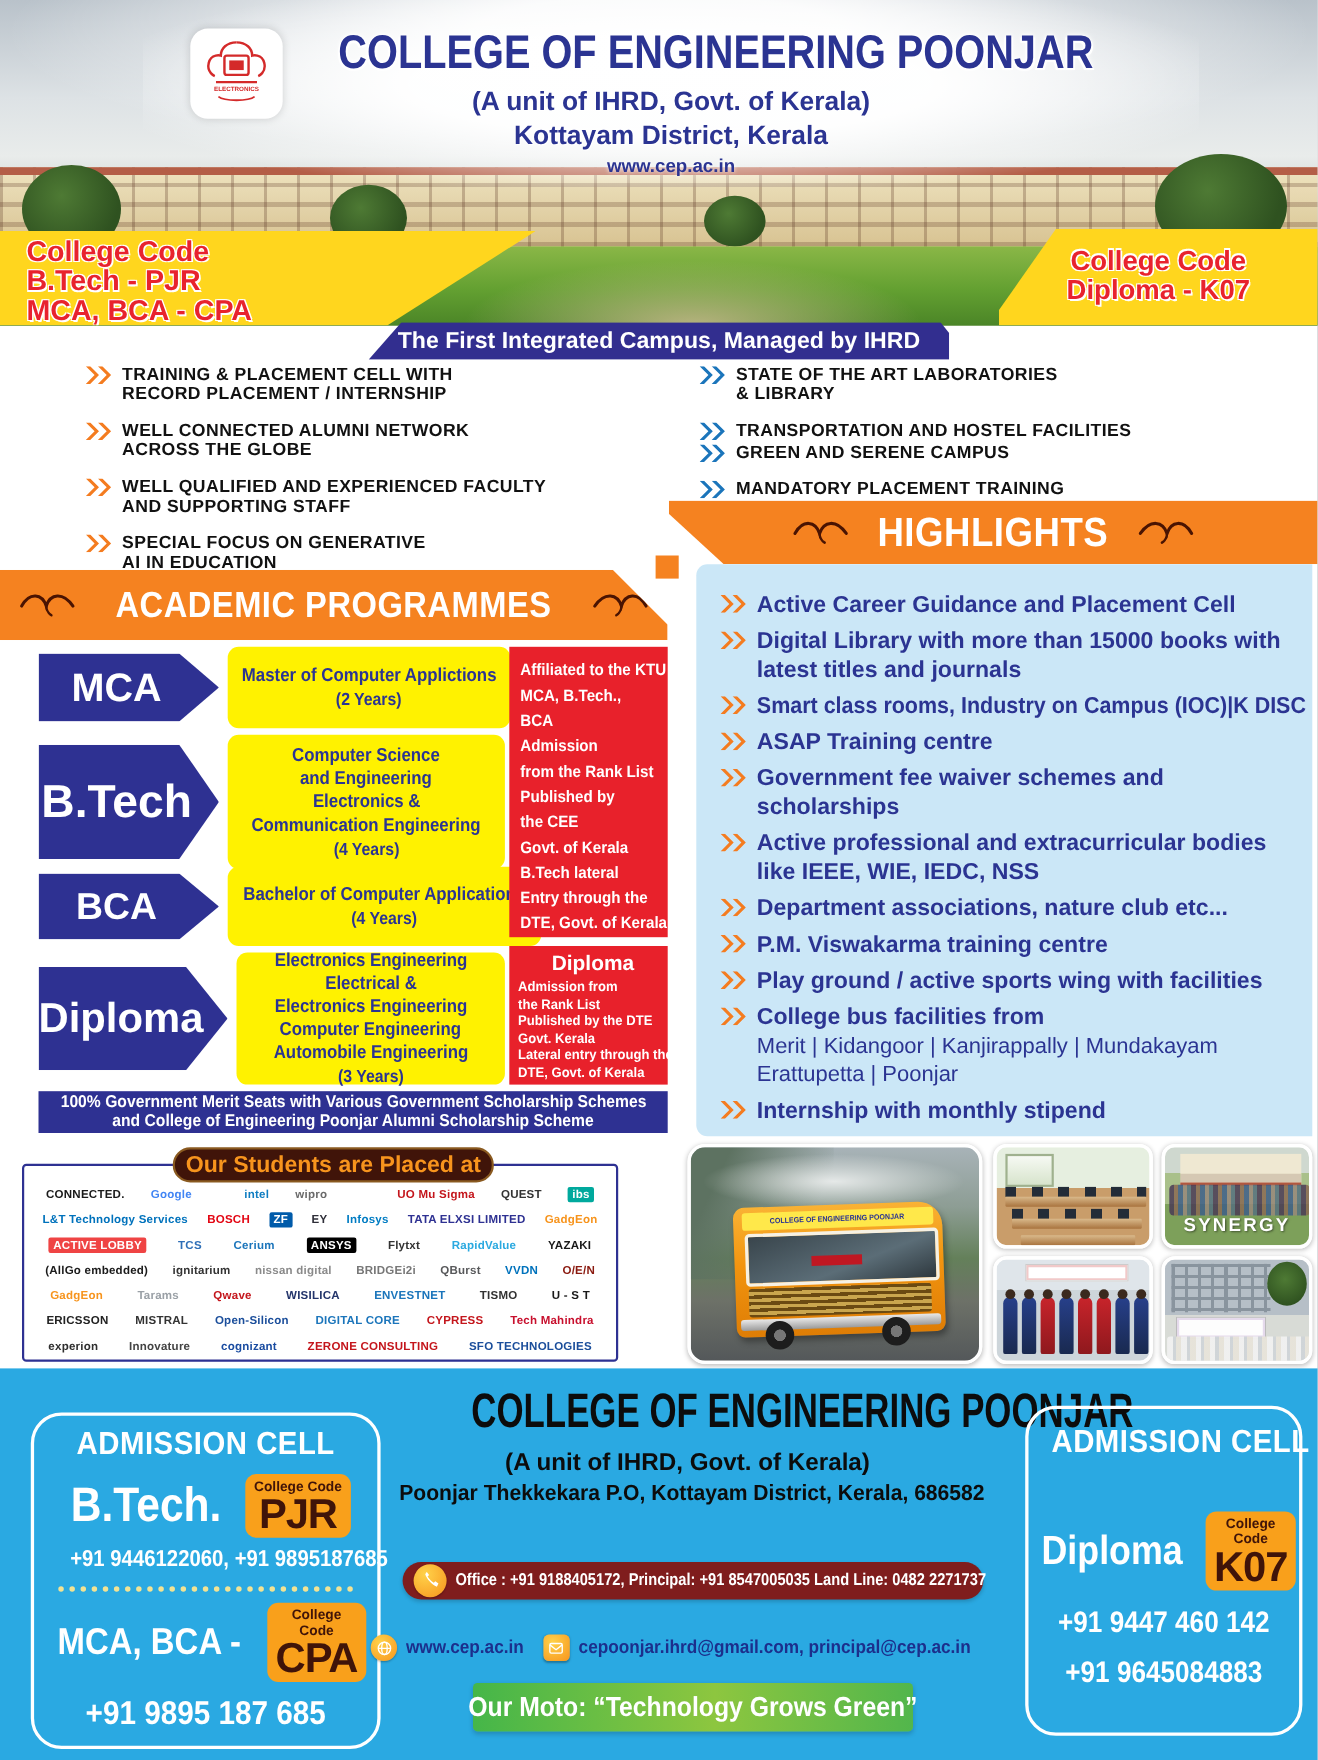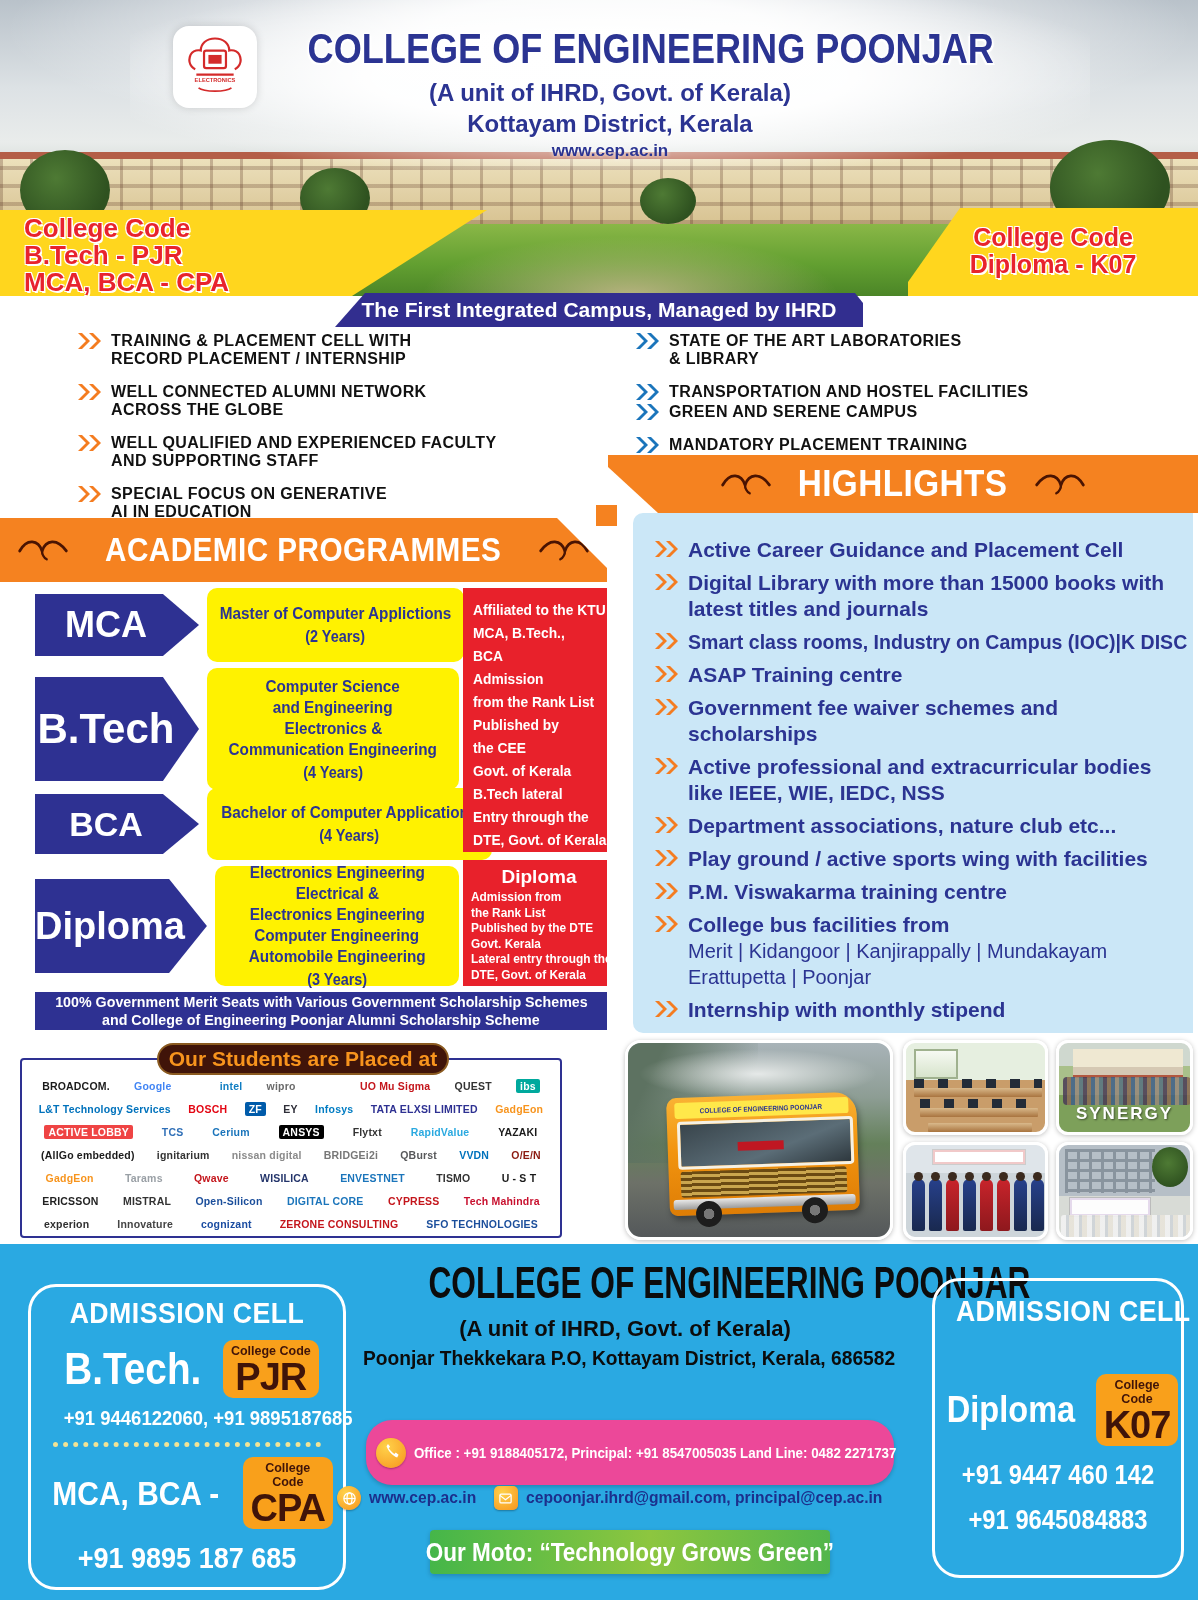--- a/index.html
+++ b/index.html
@@ -178,21 +178,21 @@
   .dots{border-top:5px dotted #f2e394;margin:12px 6px 4px;}
   .phone-big{font-size:30px;font-weight:900;text-align:center;margin-top:12px;white-space:nowrap;transform:scaleX(.9);}
   .card-right .prog-name{font-size:37px;}
   .card-right .phones{font-size:27px;margin-top:14px;}
   .card-right .prog-line{margin-top:46px;}
 
   .f-center{position:absolute;left:352px;top:14px;width:546px;text-align:center;color:#0c0c0c;}
   .fc-title{font-size:44px;font-weight:900;white-space:nowrap;transform:scaleX(.72);transform-origin:center;}
   .fc-sub{font-size:22px;font-weight:700;margin-top:8px;}
   .fc-addr{font-size:20px;font-weight:700;margin-top:5px;white-space:nowrap;transform:scaleX(.96);transform-origin:center;}
-  .contact-pill{position:absolute;left:14px;top:162px;width:528px;height:65px;background:#ec4899;border-radius:26px;
+  .contact-pill{position:absolute;left:14px;top:162px;width:528px;height:34px;background:#7f1d1d;border-radius:26px;
     display:flex;align-items:center;gap:8px;padding:0 10px;box-sizing:border-box;box-shadow:0 2px 4px rgba(0,0,0,.2);}
   .contact-pill .txt{color:#fff;font-size:15.5px;font-weight:700;white-space:nowrap;transform:scaleX(.86);transform-origin:left;}
   .roundicon{width:30px;height:30px;border-radius:50%;background:radial-gradient(circle at 35% 30%,#ffd24a,#f7941d);
     display:flex;align-items:center;justify-content:center;flex:0 0 30px;box-shadow:0 1px 2px rgba(0,0,0,.3);}
   .web-row{position:absolute;left:0px;top:228px;width:546px;display:flex;align-items:center;justify-content:center;gap:8px;}
   .web-row .txt{color:#1c2f8c;font-size:17px;font-weight:900;white-space:nowrap;transform:scaleX(.92);transform-origin:left;}
   .motto{position:absolute;left:78px;top:272px;width:400px;height:44px;border-radius:4px;
     background:linear-gradient(90deg,#45b649,#8dc63f 55%,#52b64c);display:flex;align-items:center;justify-content:center;
     box-shadow:0 2px 5px rgba(0,0,0,.2);}
   .motto span{color:#fff;font-size:25px;font-weight:900;white-space:nowrap;transform:scaleX(.9);}
@@ -416,21 +416,21 @@
 
   <div class="merit">
     <span>100% Government Merit Seats with Various Government Scholarship Schemes</span>
     <span>and College of Engineering Poonjar Alumni Scholarship Scheme</span>
   </div>
 
   <div class="placed-panel">
     <div class="placed-pill">Our Students are Placed at</div>
     <div id="logo-rows">
         <div class="logo-row">
-          <span class="logo" style="color: rgb(26, 26, 26);">BROADCOM.</span>
+          <span class="logo" style="color: rgb(26, 26, 26);">CONNECTED.</span>
           <span class="logo" style="color: rgb(66, 133, 244);">Google</span>
           <span class="logo" style="color: rgb(15, 125, 194); padding-left: 24px;">intel</span>
           <span class="logo" style="color: rgb(106, 106, 106);">wipro</span>
           <span class="logo" style="color: rgb(196, 22, 28); padding-left: 40px;">UO Mu Sigma</span>
           <span class="logo" style="color: rgb(51, 51, 51);">QUEST</span>
           <span class="logo boxed" style="color: rgb(255, 255, 255); background: rgb(0, 169, 157);">ibs</span>
         </div>
         <div class="logo-row">
           <span class="logo" style="color: rgb(0, 114, 188);">L&amp;T Technology Services</span>
           <span class="logo" style="color: rgb(227, 6, 19);">BOSCH</span>
@@ -560,30 +560,30 @@
           <div>
             <div class="ht">Department associations, nature club etc...</div>
           </div>
         </li>
         <li class="hl-item">
           <svg class="chev" viewBox="0 0 24 16">
             <polygon points="0,0 4,0 12,8 4,16 0,16 8,8" fill="#f47c20"></polygon>
             <polygon points="11,0 15,0 23,8 15,16 11,16 19,8" fill="#f47c20"></polygon>
           </svg>
           <div>
+            <div class="ht">P.M. Viswakarma training centre</div>
+          </div>
+        </li>
+        <li class="hl-item">
+          <svg class="chev" viewBox="0 0 24 16">
+            <polygon points="0,0 4,0 12,8 4,16 0,16 8,8" fill="#f47c20"></polygon>
+            <polygon points="11,0 15,0 23,8 15,16 11,16 19,8" fill="#f47c20"></polygon>
+          </svg>
+          <div>
             <div class="ht">Play ground / active sports wing with facilities</div>
-          </div>
-        </li>
-        <li class="hl-item">
-          <svg class="chev" viewBox="0 0 24 16">
-            <polygon points="0,0 4,0 12,8 4,16 0,16 8,8" fill="#f47c20"></polygon>
-            <polygon points="11,0 15,0 23,8 15,16 11,16 19,8" fill="#f47c20"></polygon>
-          </svg>
-          <div>
-            <div class="ht">P.M. Viswakarma training centre</div>
           </div>
         </li>
         <li class="hl-item">
           <svg class="chev" viewBox="0 0 24 16">
             <polygon points="0,0 4,0 12,8 4,16 0,16 8,8" fill="#f47c20"></polygon>
             <polygon points="11,0 15,0 23,8 15,16 11,16 19,8" fill="#f47c20"></polygon>
           </svg>
           <div>
             <div class="ht">College bus facilities from</div>
             <div class="hl-sub">

